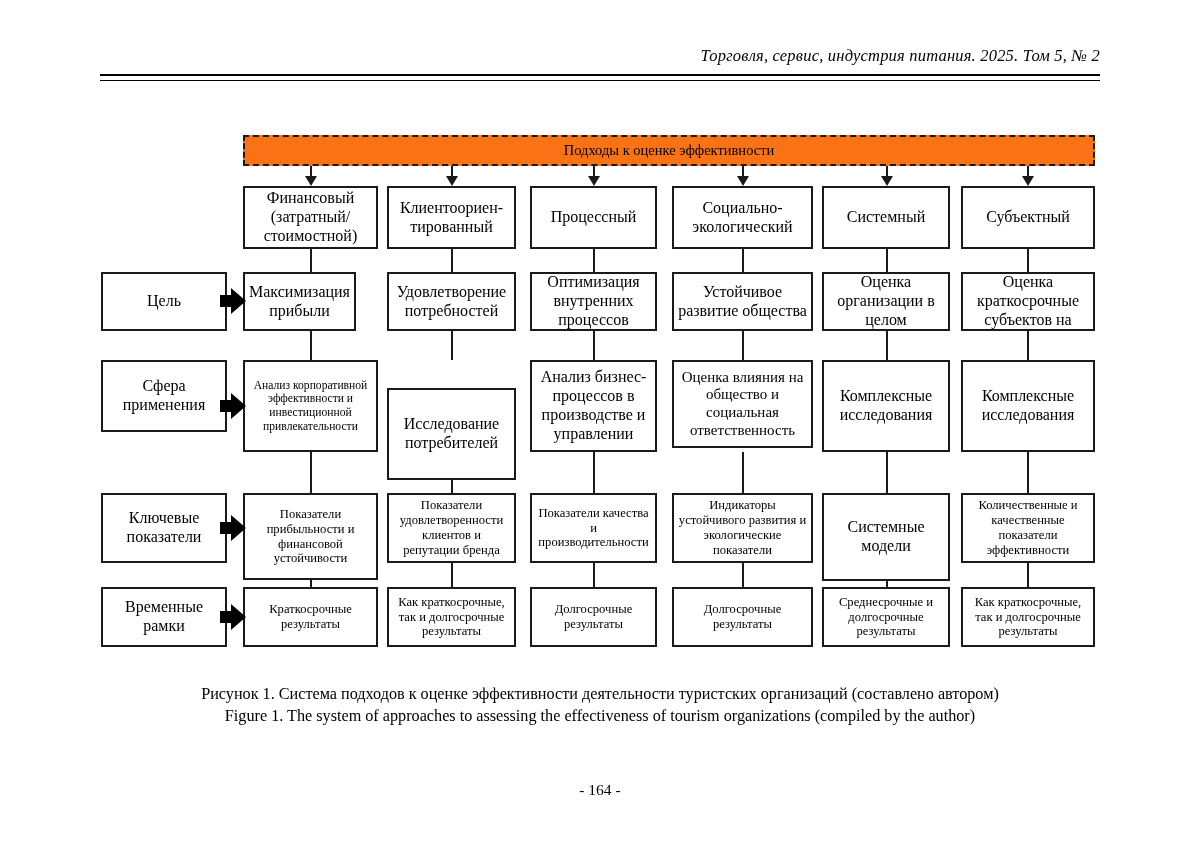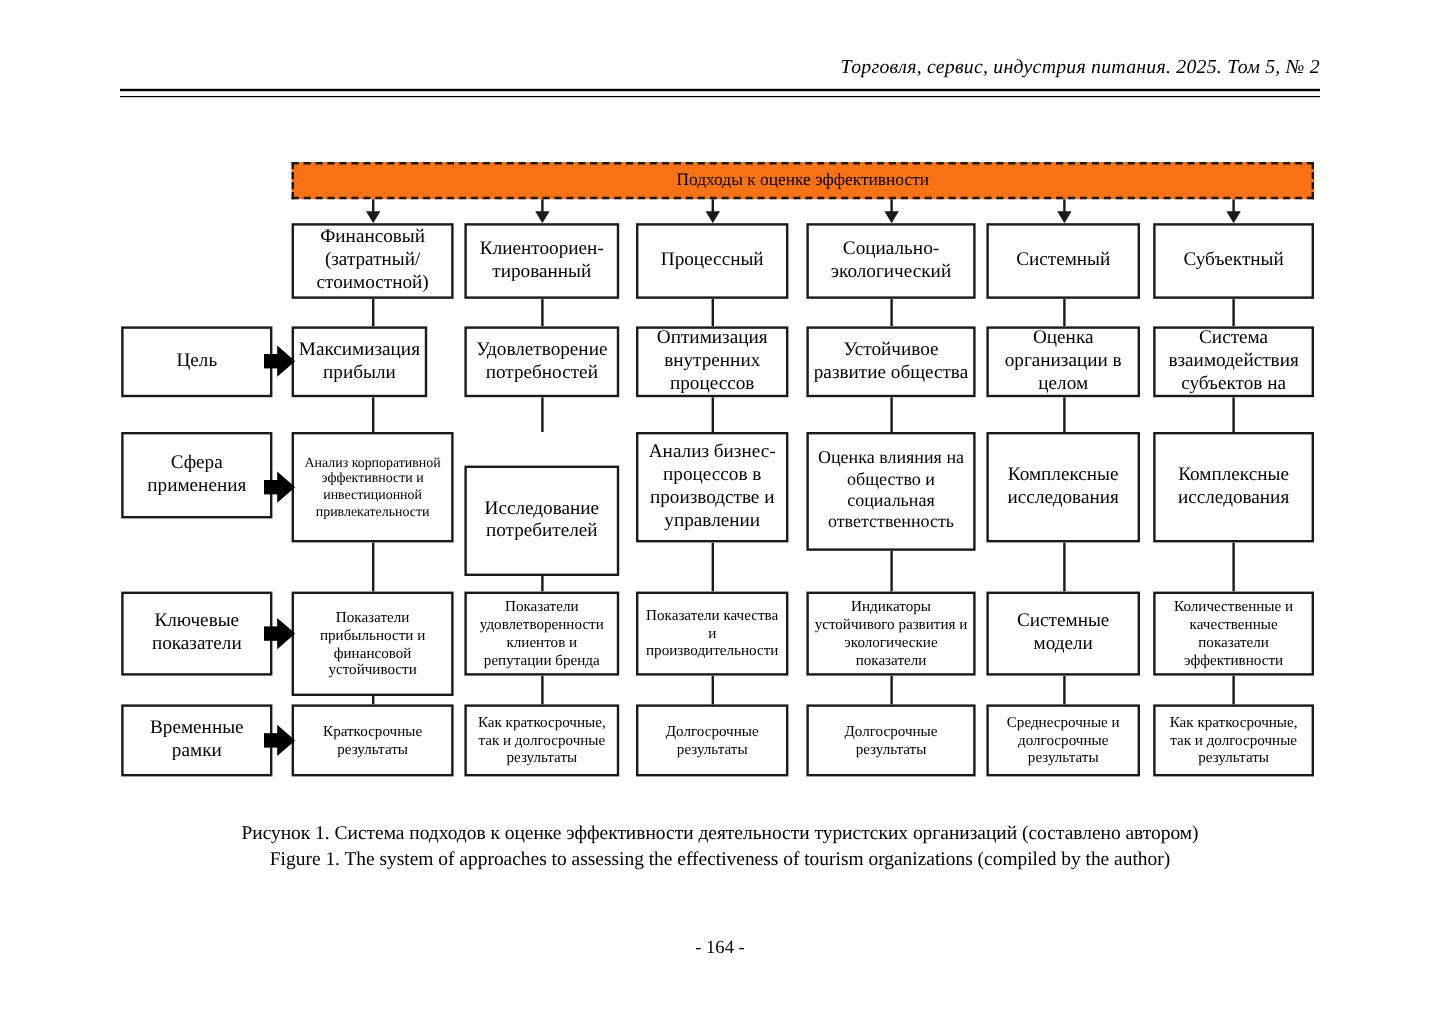--- a/index.html
+++ b/index.html
@@ -209,21 +209,21 @@
   <div class="node fs-lg" style="left:530px; top:272px; width:127px; height:59px;">
     <span>Оптимизация внутренних процессов</span>
   </div>
   <div class="node fs-lg" style="left:672px; top:272px; width:141px; height:59px;">
     <span>Устойчивое развитие общества</span>
   </div>
   <div class="node fs-lg" style="left:822px; top:272px; width:128px; height:59px;">
     <span>Оценка организации в целом</span>
   </div>
   <div class="node fs-lg" style="left:961px; top:272px; width:134px; height:59px;">
-    <span>Система взаимодействия субъектов на</span>
+    <span>Оценка краткосрочные субъектов на</span>
   </div>
 
   <div class="vline" style="left:310px; top:331px; height:29px;"></div>
   <div class="vline" style="left:451px; top:331px; height:29px;"></div>
   <div class="vline" style="left:593px; top:331px; height:29px;"></div>
   <div class="vline" style="left:742px; top:331px; height:29px;"></div>
   <div class="vline" style="left:886px; top:331px; height:29px;"></div>
   <div class="vline" style="left:1027px; top:331px; height:29px;"></div>
 
   <div class="node fs-lg" style="left:101px; top:360px; width:126px; height:72px;">
@@ -236,21 +236,21 @@
 
   <div class="node fs-xs" style="left:243px; top:360px; width:135px; height:92px;">
     <span>Анализ корпоративной эффективности и инвестиционной привлекательности</span>
   </div>
   <div class="node fs-lg" style="left:387px; top:360px; width:129px; height:92px;margin-top:28px;">
     <span>Исследование потребителей</span>
   </div>
   <div class="node fs-lg" style="left:530px; top:360px; width:127px; height:92px;">
     <span>Анализ бизнес-процессов в производстве и управлении</span>
   </div>
-  <div class="node fs-md" style="left:672px; top:360px; width:141px; height:99px;">
+  <div class="node fs-md" style="left:672px; top:360px; width:141px; height:88px;">
     <span>Оценка влияния на общество и социальная ответственность</span>
   </div>
   <div class="node fs-lg" style="left:822px; top:360px; width:128px; height:92px;">
     <span>Комплексные исследования</span>
   </div>
   <div class="node fs-lg" style="left:961px; top:360px; width:134px; height:92px;">
     <span>Комплексные исследования</span>
   </div>
 
   <div class="vline" style="left:310px; top:452px; height:41px;"></div>
@@ -273,21 +273,21 @@
   </div>
   <div class="node fs-sm" style="left:387px; top:493px; width:129px; height:70px;">
     <span>Показатели удовлетворенности клиентов и репутации бренда</span>
   </div>
   <div class="node fs-sm" style="left:530px; top:493px; width:127px; height:70px;">
     <span>Показатели качества и производительности</span>
   </div>
   <div class="node fs-sm" style="left:672px; top:493px; width:141px; height:70px;justify-content:center;">
     <span>Индикаторы устойчивого развития и экологические показатели</span>
   </div>
-  <div class="node fs-lg" style="left:822px; top:493px; width:128px; height:70px;">
+  <div class="node fs-lg" style="left:822px; top:493px; width:128px; height:88px;">
     <span>Системные модели</span>
   </div>
   <div class="node fs-sm" style="left:961px; top:493px; width:134px; height:70px;">
     <span>Количественные и качественные показатели эффективности</span>
   </div>
 
   <div class="vline" style="left:310px; top:563px; height:24px;"></div>
   <div class="vline" style="left:451px; top:563px; height:24px;"></div>
   <div class="vline" style="left:593px; top:563px; height:24px;"></div>
   <div class="vline" style="left:742px; top:563px; height:24px;"></div>

